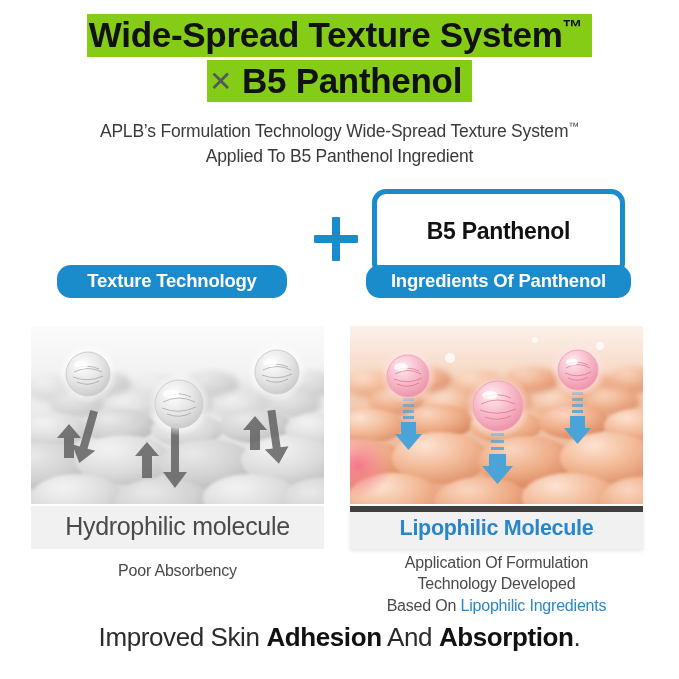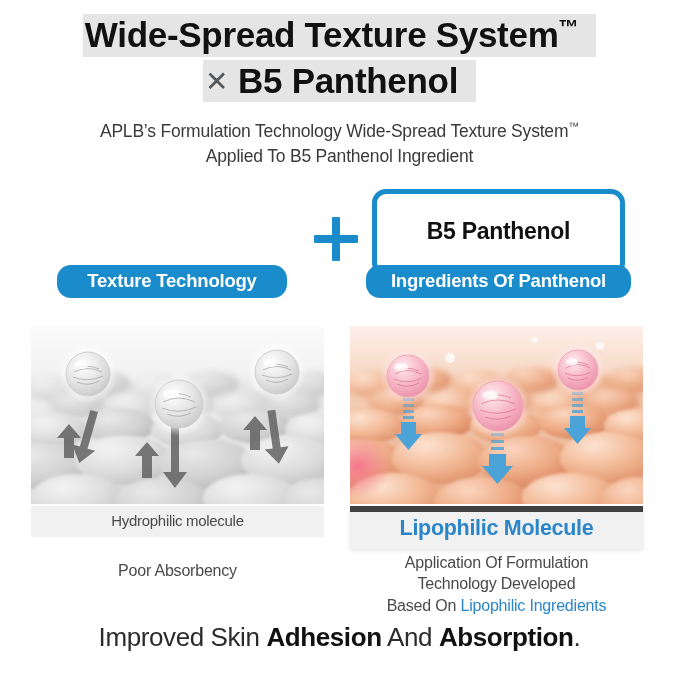--- a/index.html
+++ b/index.html
@@ -21,26 +21,26 @@
     text-align: center;
     padding-top: 14px;
   }
   .title-line {
     display: block;
     line-height: 1.0;
     margin: 0;
   }
   .title-hl {
     display: inline-block;
-    background: #e5e5e5;
+    background: #84cc16;
     font-size: 35px;
     font-weight: bold;
     letter-spacing: -0.3px;
     color: #111111;
-    padding: 3px 18px 4px 2px;
+    padding: 3px 10px 4px 2px;
     line-height: 1.02;
   }
   .title-line2 {
     margin-top: 3px;
   }
   .title-x {
     font-weight: normal;
     font-size: 28px;
     color: #53585c;
     padding-right: 10px;
@@ -179,21 +179,21 @@
     top: 180px;
     width: 293px;
     box-sizing: border-box;
     background: #f1f1f1;
     text-align: center;
     padding: 6px 0 8px 0;
   }
   #cap-left {
     left: 31px;
     color: #4a4a4a;
-    font-size: 15px;
+    font-size: 25px;
     font-weight: normal;
     letter-spacing: -0.3px;
   }
   #cap-right {
     left: 350px;
     border-top: 6px solid #404040;
     color: #2a86c9;
     font-size: 21.5px;
     font-weight: bold;
     letter-spacing: -0.3px;

